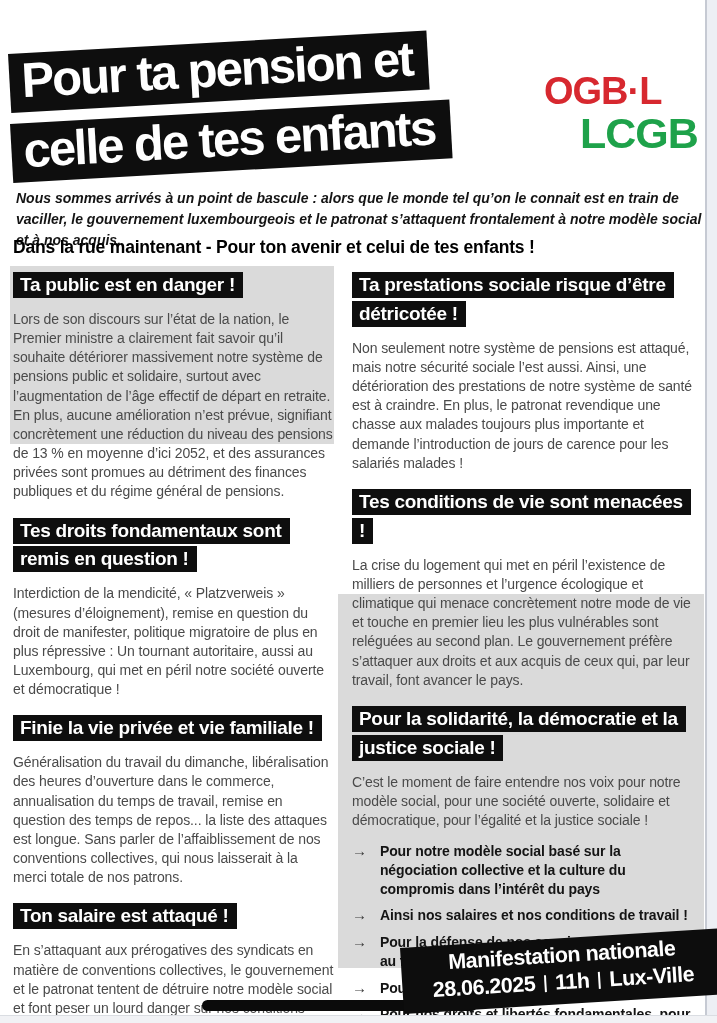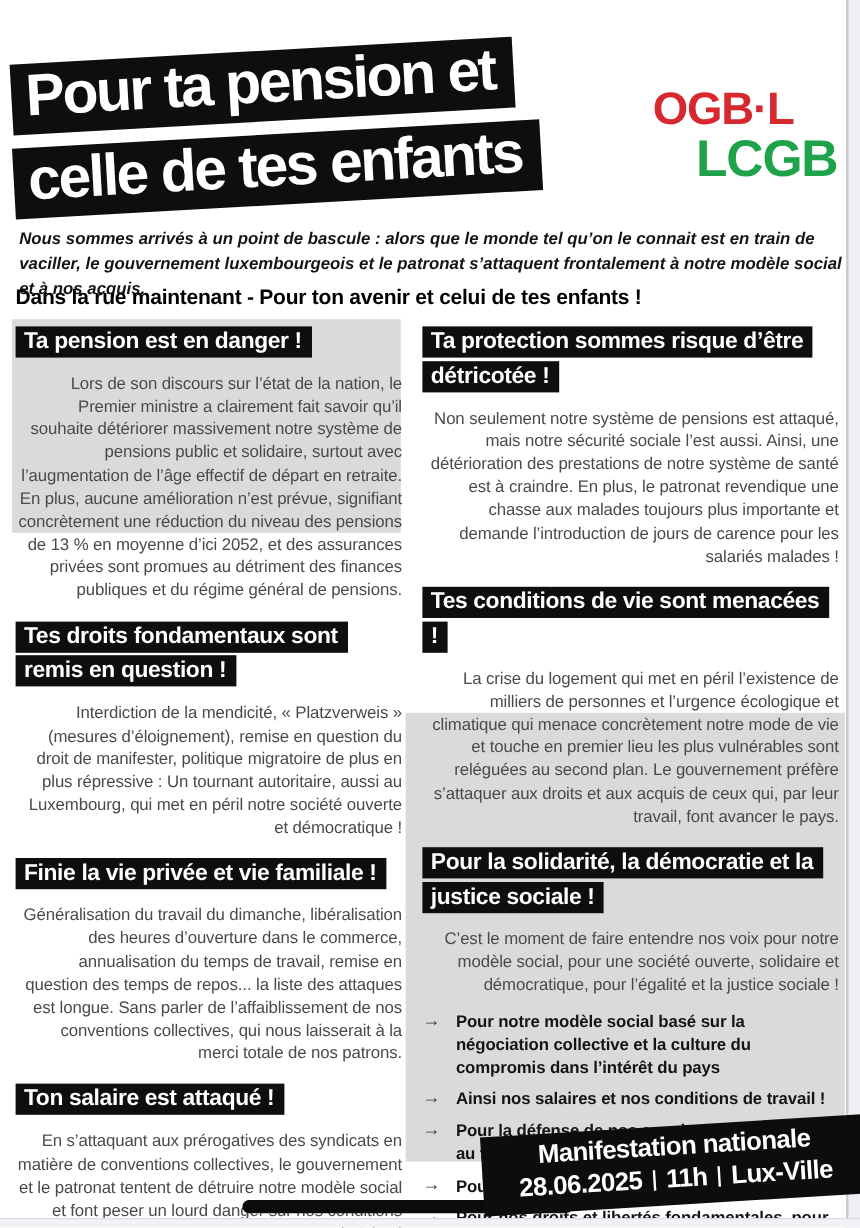--- a/index.html
+++ b/index.html
@@ -50,21 +50,21 @@
 
   .sec{margin-bottom:15px;}
   .sec-heading{
     display:inline;background:#0e0e0e;color:#fff;
     font-size:19px;font-weight:bold;line-height:1.52;
     padding:2px 8px 3px 7px;letter-spacing:-0.3px;
     -webkit-box-decoration-break:clone;box-decoration-break:clone;
   }
   .sec-body{
     margin:10px 0 0 0;
-    font-size:14px;line-height:1.37;color:#4a4a4a;letter-spacing:-0.1px;text-align:right;
+    font-size:14px;line-height:1.37;color:#4a4a4a;letter-spacing:-0.1px;
   }
 
   
   .demands{list-style:none;margin:12px 0 0 0;padding:0;}
   .demands li{
     display:flex;gap:13px;margin-bottom:8px;
     font-size:14px;font-weight:bold;color:#141414;line-height:1.34;letter-spacing:-0.1px;
   }
   .demands .arrow{flex:0 0 auto;font-weight:normal;color:#3a3a3a;font-size:15px;line-height:1.2;}
 
@@ -96,41 +96,41 @@
 </div>
 
 <div class="abs intro">Nous sommes arrivés à un point de bascule : alors que le monde tel qu’on le connait est en train de vaciller, le gouvernement luxembourgeois et le patronat s’attaquent frontalement à notre modèle social et à nos acquis.</div>
 <div class="abs subhead">Dans la rue maintenant - Pour ton avenir et celui de tes enfants !</div>
 
 <div class="abs panel panel-a"></div>
 <div class="abs panel panel-b"></div>
 
 <div class="abs col col-left">
   <div class="sec">
-    <span class="sec-heading">Ta pension est en danger !</span>
+    <span class="sec-heading">Ta public est en danger !</span>
     <p class="sec-body">Lors de son discours sur l’état de la nation, le Premier ministre a clairement fait savoir qu’il souhaite détériorer massivement notre système de pensions public et solidaire, surtout avec l’augmentation de l’âge effectif de départ en retraite. En plus,  aucune amélioration n’est prévue, signifiant concrètement une réduction du niveau des pensions de 13 % en moyenne d’ici 2052, et des assurances privées sont promues au détriment des finances publiques et du régime général de pensions.</p>
   </div>
   <div class="sec">
     <span class="sec-heading">Tes droits fondamentaux sont remis en question !</span>
     <p class="sec-body">Interdiction de la mendicité, « Platzverweis » (mesures d’éloignement), remise en question du droit de manifester, politique migratoire de plus en plus répressive : Un tournant autoritaire, aussi au Luxembourg, qui met en péril notre société ouverte et démocratique !</p>
   </div>
   <div class="sec">
     <span class="sec-heading">Finie la vie privée et vie familiale !</span>
     <p class="sec-body">Généralisation du travail du dimanche, libéralisation des heures d’ouverture dans le commerce, annualisation du temps de travail, remise en question des temps de repos... la liste des attaques est longue. Sans parler de l’affaiblissement de nos conventions collectives, qui nous laisserait à la merci totale de nos patrons.</p>
   </div>
   <div class="sec">
     <span class="sec-heading">Ton salaire est attaqué !</span>
     <p class="sec-body">En s’attaquant aux prérogatives des syndicats en matière de conventions collectives, le gouvernement et le patronat tentent de détruire notre modèle social et font peser un lourd danger sur nos conditions salariales !</p>
   </div>
 
 </div>
 
 <div class="abs col col-right">
   <div class="sec">
-    <span class="sec-heading">Ta protection sommes risque d’être détricotée !</span>
+    <span class="sec-heading">Ta prestations sociale risque d’être détricotée !</span>
     <p class="sec-body">Non seulement notre système de pensions est attaqué, mais notre sécurité sociale l’est aussi. Ainsi, une détérioration des prestations de notre système de santé est à craindre. En plus, le patronat revendique une chasse aux malades toujours plus importante et demande l’introduction de jours de carence pour les salariés malades !</p>
   </div>
   <div class="sec">
     <span class="sec-heading">Tes conditions de vie sont menacées !</span>
     <p class="sec-body">La crise du logement qui met en péril l’existence de milliers de personnes et l’urgence écologique et climatique qui menace concrètement notre mode de vie et touche en premier lieu les plus vulnérables sont reléguées au second plan. Le gouvernement préfère s’attaquer aux droits et aux acquis de ceux qui, par leur travail, font avancer le pays.</p>
   </div>
   <div class="sec">
     <span class="sec-heading">Pour la solidarité, la démocratie et la justice sociale !</span>
     <p class="sec-body">C’est le moment de faire entendre nos voix pour notre modèle social, pour une société ouverte, solidaire et démocratique, pour l’égalité et la justice sociale !</p>
     <ul class="demands">

